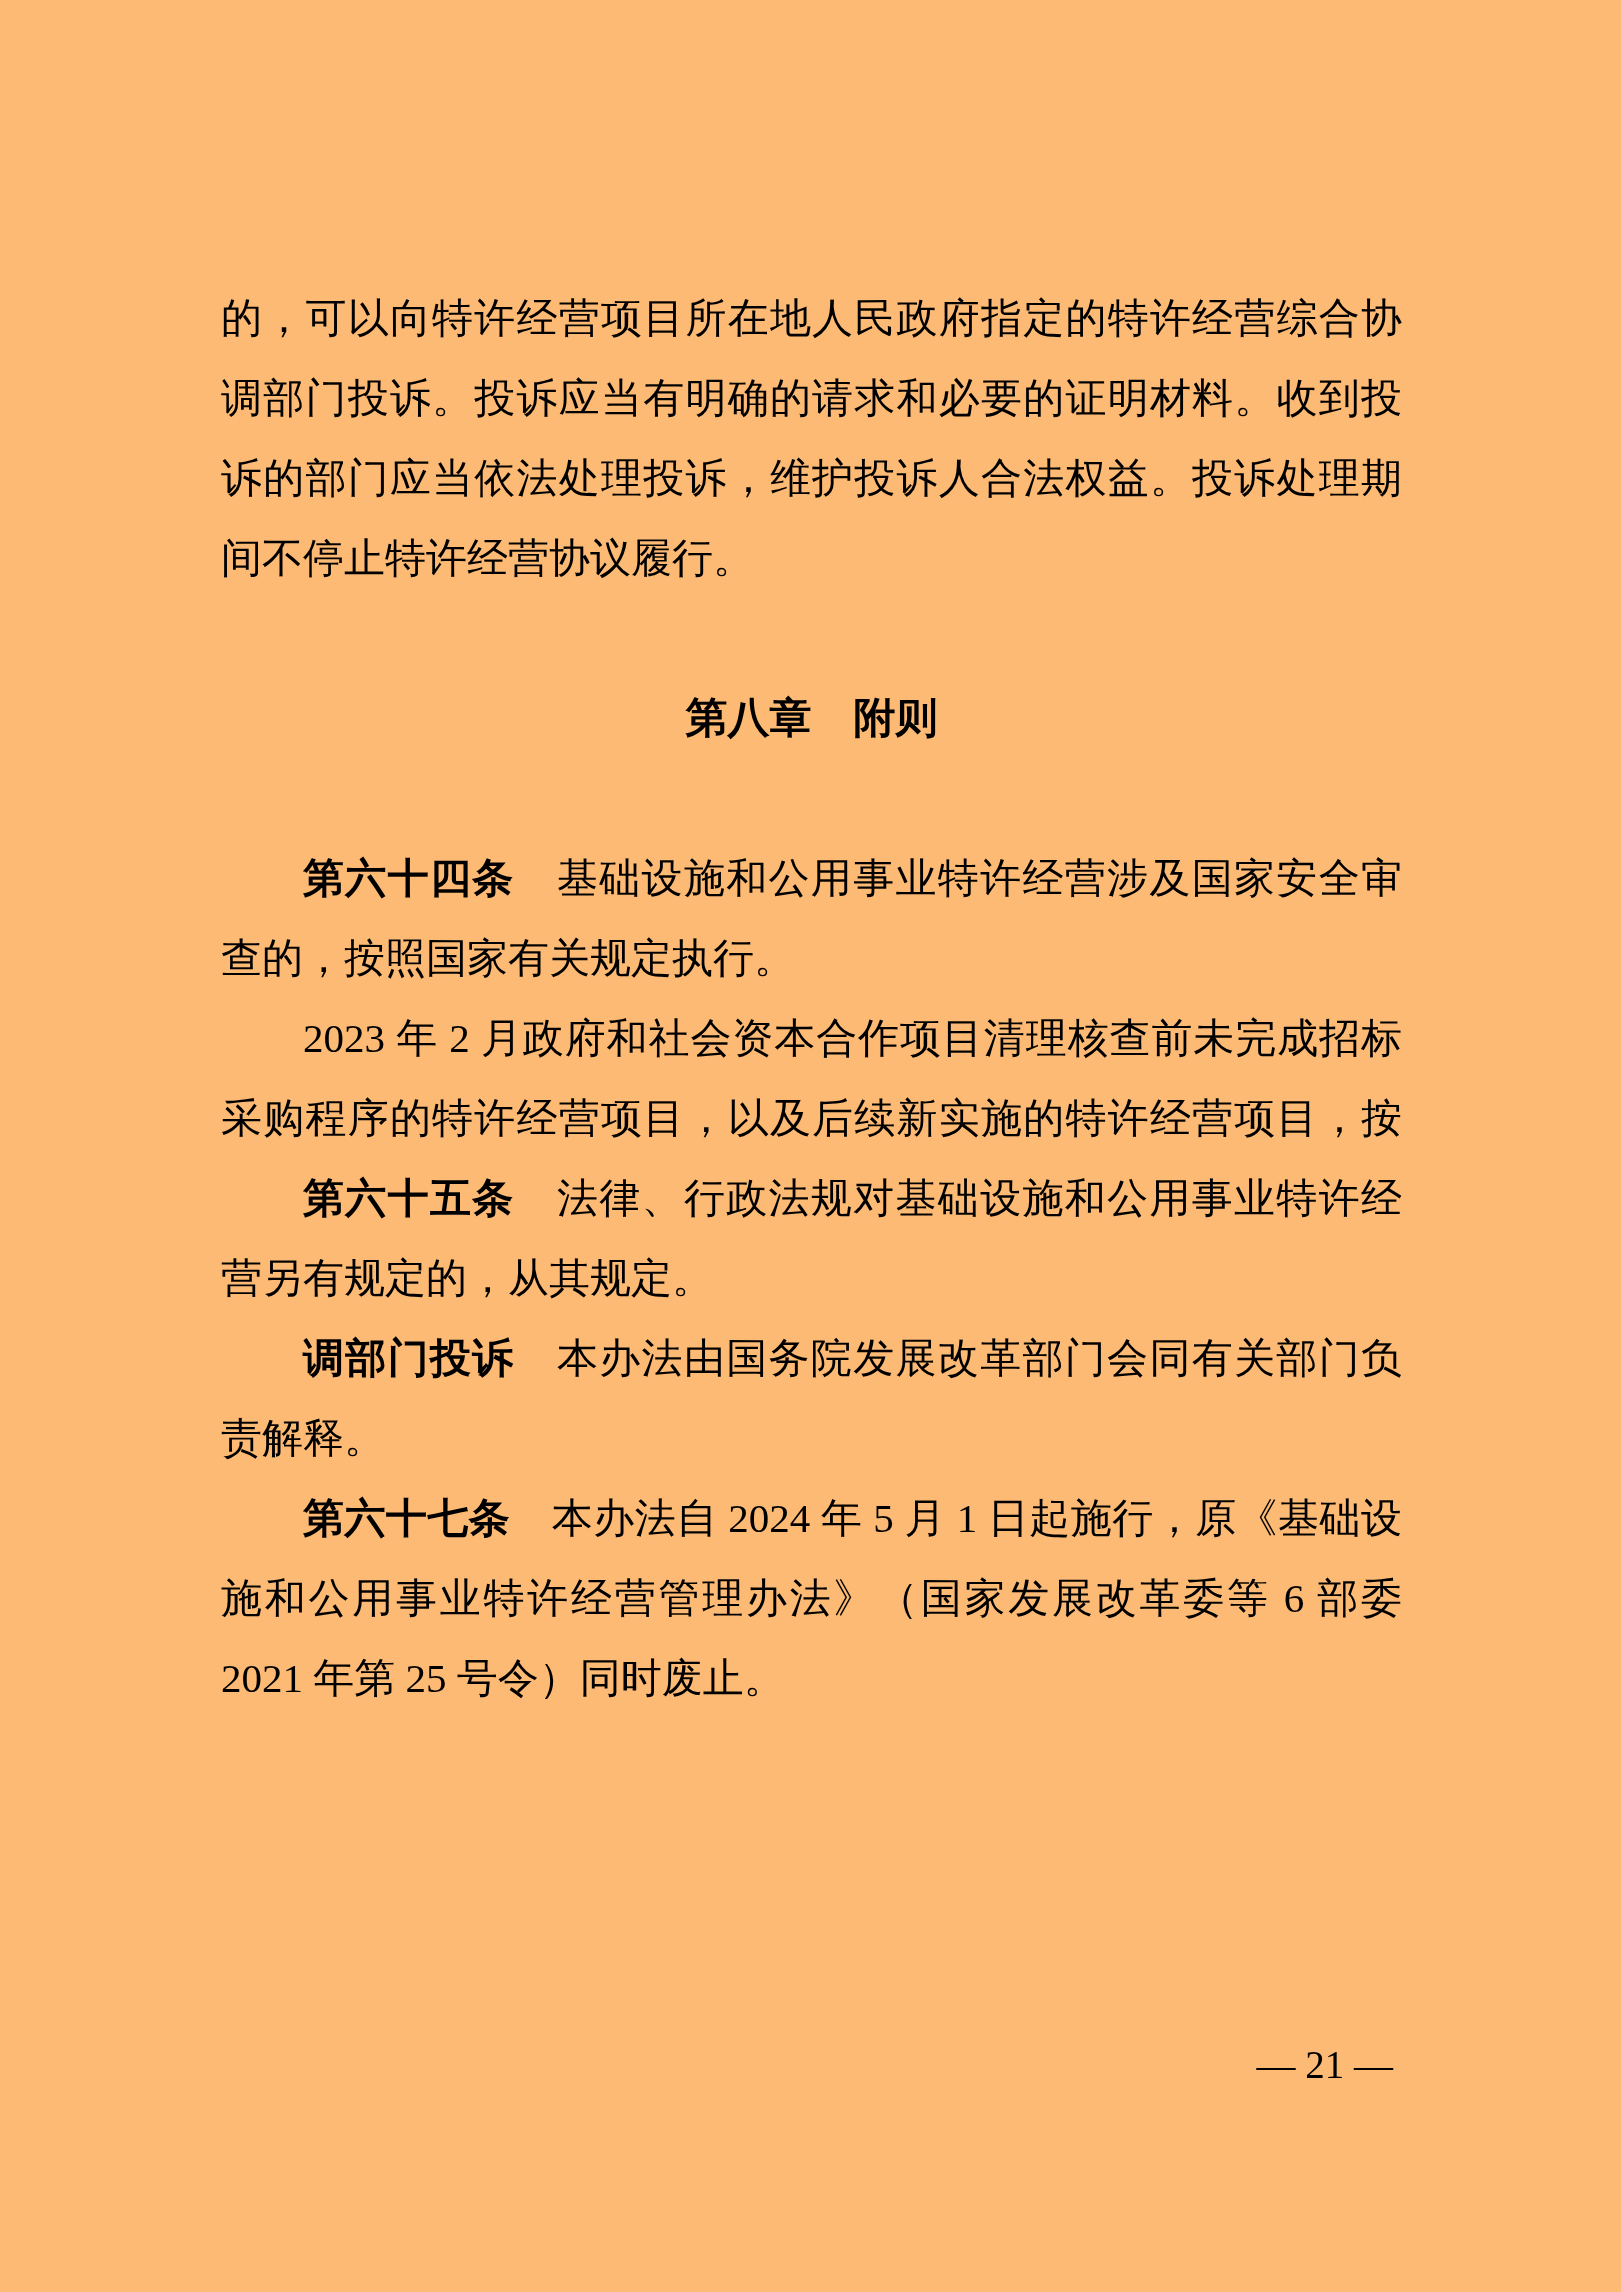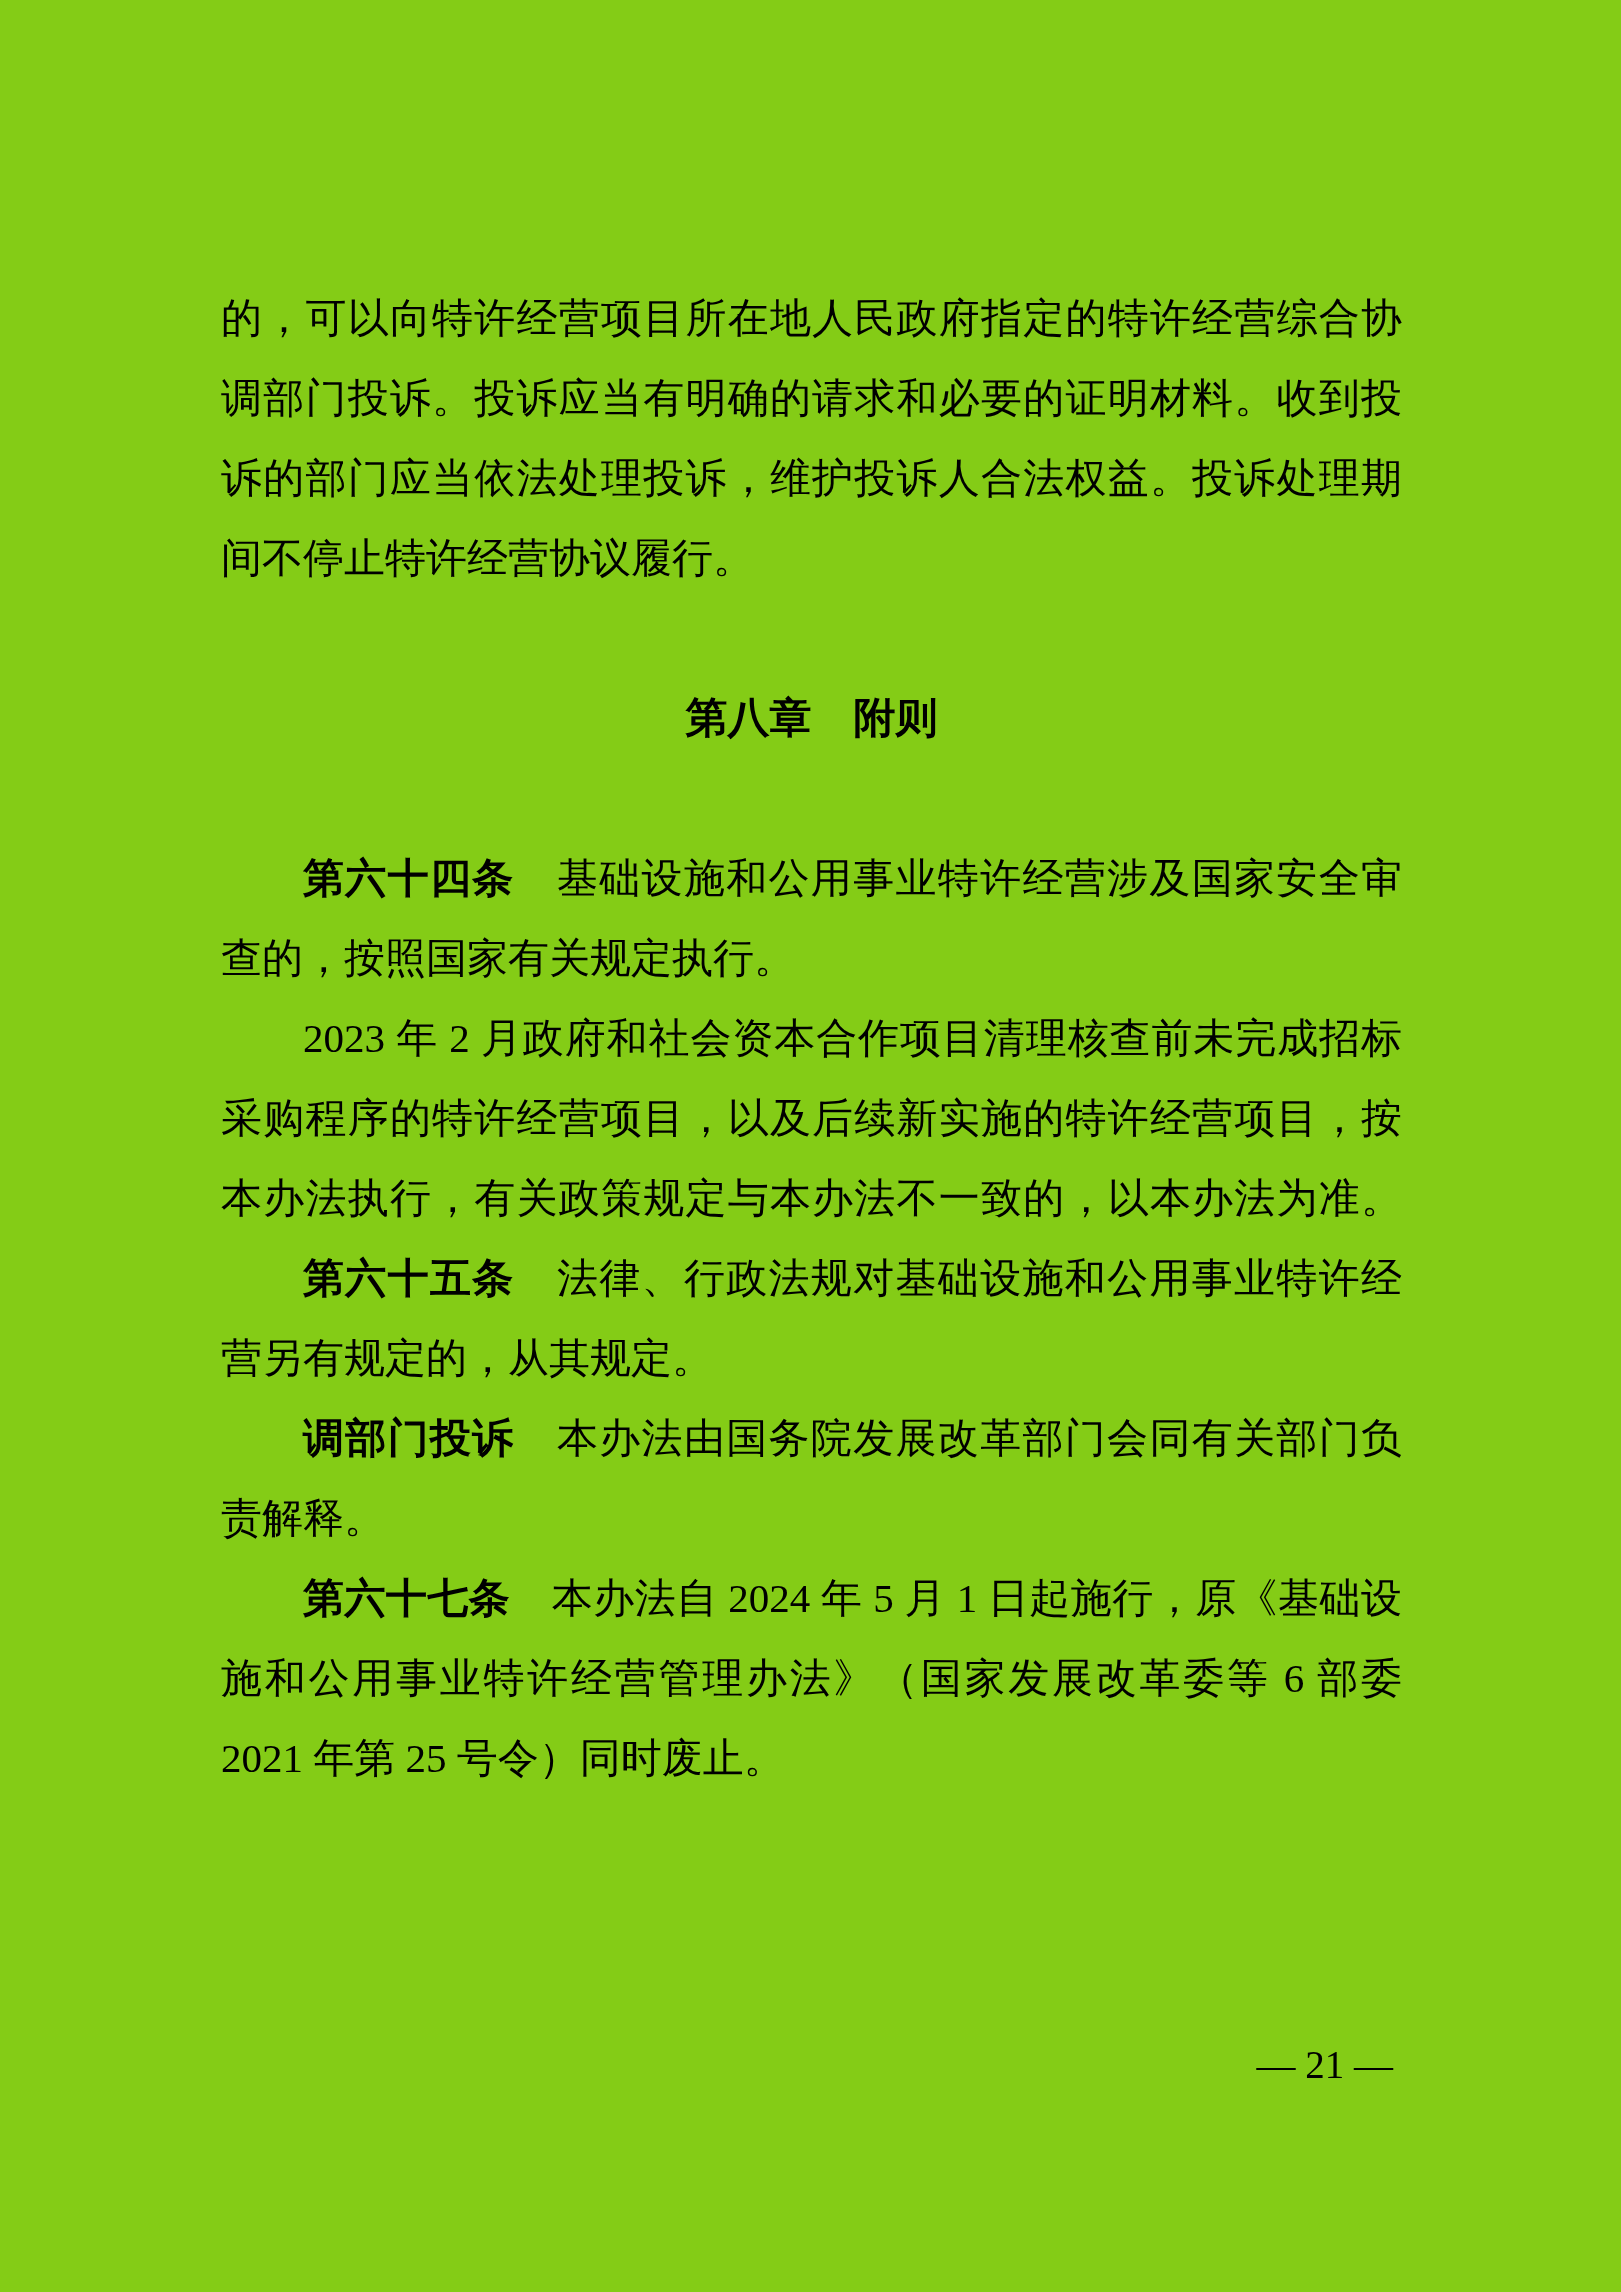--- a/index.html
+++ b/index.html
@@ -1,20 +1,20 @@
 <!DOCTYPE html>
 <html><head>
 <meta charset="utf-8">
 <style>
   html, body { margin: 0; padding: 0; background: #ffffff; }
   .page {
     position: relative;
     width: 1621px;
     height: 2293px;
-    background: #84cc16;
+    background: #fdba74;
     overflow: hidden;
     text-decoration: underline;
   }
   .content {
     position: absolute;
     left: 221px;
     top: 278px;
     width: 1181px;
     font-family: "Liberation Serif", "DejaVu Serif", serif;
     font-size: 41px;
@@ -65,21 +65,20 @@
   <div class="content">
       <div class="line"><span>的，可以向特许经营项目所在地人民政府指定的特许经营综合协</span></div>
       <div class="line"><span>调部门投诉。投诉应当有明确的请求和必要的证明材料。收到投</span></div>
       <div class="line"><span>诉的部门应当依法处理投诉，维护投诉人合法权益。投诉处理期</span></div>
       <div class="line lastline"><span>间不停止特许经营协议履行。</span></div>
       <div class="heading">第八章　附则</div>
       <div class="line indent"><span class="article-label">第六十四条</span><span>　基础设施和公用事业特许经营涉及国家安全审</span></div>
       <div class="line lastline"><span>查的，按照国家有关规定执行。</span></div>
       <div class="line indent"><span>2023 年 2 月政府和社会资本合作项目清理核查前未完成招标</span></div>
       <div class="line"><span>采购程序的特许经营项目，以及后续新实施的特许经营项目，按</span></div>
-      <div class="line flush"><span>本办法执行，有关政策规定与本办法不一致的，以本办法为准。</span></div>
       <div class="line indent"><span class="article-label">第六十五条</span><span>　法律、行政法规对基础设施和公用事业特许经</span></div>
       <div class="line lastline"><span>营另有规定的，从其规定。</span></div>
       <div class="line indent"><span class="article-label">调部门投诉</span><span>　本办法由国务院发展改革部门会同有关部门负</span></div>
       <div class="line lastline"><span>责解释。</span></div>
       <div class="line indent"><span class="article-label">第六十七条</span><span>　本办法自 2024 年 5 月 1 日起施行，原《基础设</span></div>
       <div class="line"><span>施和公用事业特许经营管理办法》（国家发展改革委等 6 部委</span></div>
       <div class="line lastline"><span>2021 年第 25 号令）同时废止。</span></div>
     </div>
   <div class="page-number">— 21 —</div>
 </div>

